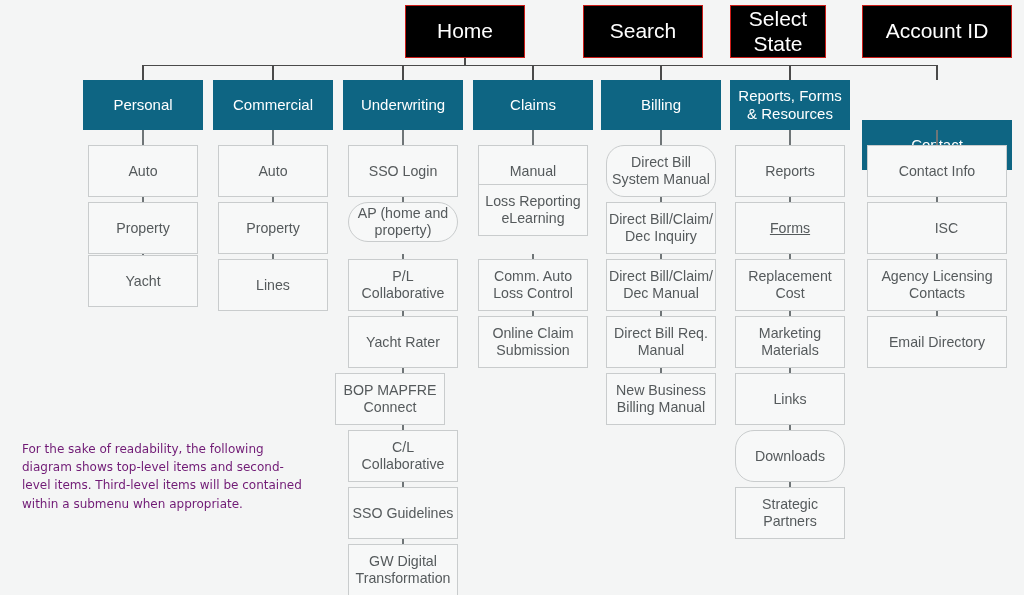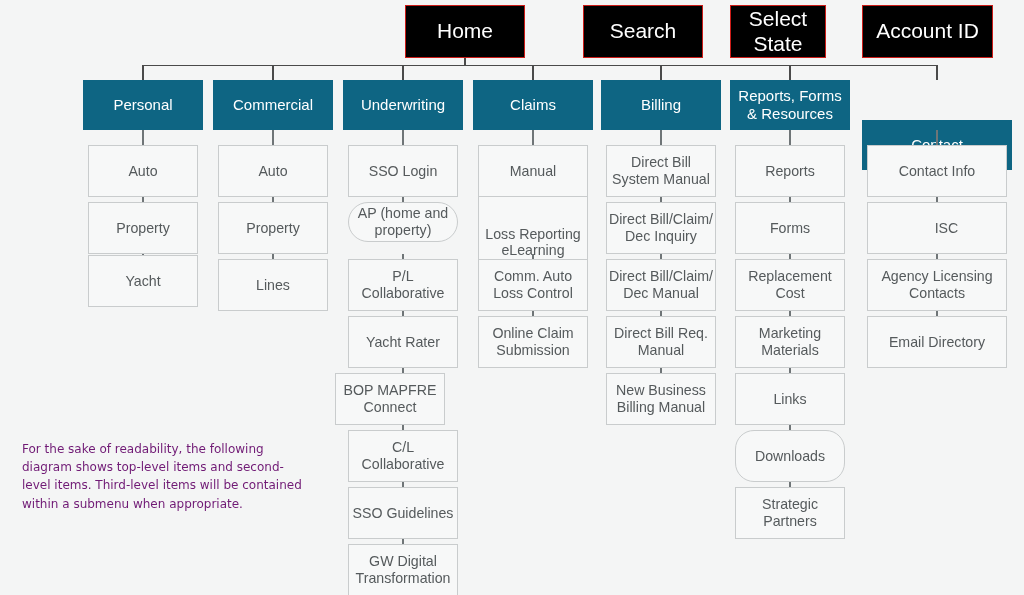--- a/index.html
+++ b/index.html
@@ -74,21 +74,21 @@
 </style>
 </head>
 <body>
 
 <div id="diagram">
     <div class="connector v" style="left: 464.3px; top: 58px; height: 7px;"></div>
     <div class="connector h" style="left: 143px; top: 65px; width: 794px;"></div>
     <div class="box red" style="left: 405px; top: 5px; width: 120px; height: 53px;"><span>Home</span></div>
     <div class="box red" style="left: 583px; top: 5px; width: 120px; height: 53px;"><span>Search</span></div>
     <div class="box red" style="left: 730px; top: 5px; width: 96px; height: 53px;"><span>Select State</span></div>
-    <div class="box red" style="left: 862px; top: 5px; width: 131px; height: 53px;"><span>Account ID</span></div>
+    <div class="box red" style="left: 862px; top: 5px; width: 150px; height: 53px;"><span>Account ID</span></div>
     <div class="connector v" style="left: 142.3px; top: 65px; height: 15px;"></div>
     <div class="box teal" style="left: 83px; top: 80px; width: 120px; height: 50px;"><span>Personal</span></div>
     <div class="leaf-link" style="left: 142.2px; top: 130px; height: 15px;"></div>
     <div class="box leaf" style="left: 88px; top: 145px; width: 110px; height: 52px;"><span>Auto</span></div>
     <div class="leaf-link" style="left: 142.2px; top: 197px; height: 5px;"></div>
     <div class="box leaf" style="left: 88px; top: 202px; width: 110px; height: 52px;"><span>Property</span></div>
     <div class="leaf-link" style="left: 142.2px; top: 254px; height: 5px;"></div>
     <div class="box leaf" style="left: 88px; top: 255px; width: 110px; height: 52px;"><span>Yacht</span></div>
     <div class="connector v" style="left: 272.3px; top: 65px; height: 15px;"></div>
     <div class="box teal" style="left: 213px; top: 80px; width: 120px; height: 50px;"><span>Commercial</span></div>
@@ -119,52 +119,52 @@
     <div class="leaf-link" style="left: 402.2px; top: 482px; height: 5px;"></div>
     <div class="box leaf" style="left: 348px; top: 487px; width: 110px; height: 52px;"><span>SSO Guidelines</span></div>
     <div class="leaf-link" style="left: 402.2px; top: 539px; height: 5px;"></div>
     <div class="box leaf" style="left: 348px; top: 544px; width: 110px; height: 52px;"><span>GW Digital
 Transformation</span></div>
     <div class="connector v" style="left: 532.3px; top: 65px; height: 15px;"></div>
     <div class="box teal" style="left: 473px; top: 80px; width: 120px; height: 50px;"><span>Claims</span></div>
     <div class="leaf-link" style="left: 532.2px; top: 130px; height: 15px;"></div>
     <div class="box leaf" style="left: 478px; top: 145px; width: 110px; height: 52px;"><span>Manual</span></div>
     <div class="leaf-link" style="left: 532.2px; top: 197px; height: 5px;"></div>
-    <div class="box leaf" style="left: 478px; top: 196px; width: 110px; height: 64px; align-items: flex-end;"><span>Loss Reporting
+    <div class="box leaf" style="left: 478px; top: 184px; width: 110px; height: 52px;"><span>Loss Reporting
 eLearning</span></div>
     <div class="leaf-link" style="left: 532.2px; top: 254px; height: 5px;"></div>
     <div class="box leaf" style="left: 478px; top: 259px; width: 110px; height: 52px;"><span>Comm. Auto
 Loss Control</span></div>
     <div class="leaf-link" style="left: 532.2px; top: 311px; height: 5px;"></div>
     <div class="box leaf" style="left: 478px; top: 316px; width: 110px; height: 52px;"><span>Online Claim
 Submission</span></div>
     <div class="connector v" style="left: 660.3px; top: 65px; height: 15px;"></div>
     <div class="box teal" style="left: 601px; top: 80px; width: 120px; height: 50px;"><span>Billing</span></div>
     <div class="leaf-link" style="left: 660.2px; top: 130px; height: 15px;"></div>
-    <div class="box leaf" style="left: 606px; top: 145px; width: 110px; height: 52px;"><span>Direct Bill
+    <div class="box leaf" style="left: 606px; top: 145px; width: 110px; height: 52px; border-radius: 18px;"><span>Direct Bill
 System Manual</span></div>
     <div class="leaf-link" style="left: 660.2px; top: 197px; height: 5px;"></div>
     <div class="box leaf" style="left: 606px; top: 202px; width: 110px; height: 52px;"><span>Direct Bill/Claim/
 Dec Inquiry</span></div>
     <div class="leaf-link" style="left: 660.2px; top: 254px; height: 5px;"></div>
     <div class="box leaf" style="left: 606px; top: 259px; width: 110px; height: 52px;"><span>Direct Bill/Claim/
 Dec Manual</span></div>
     <div class="leaf-link" style="left: 660.2px; top: 311px; height: 5px;"></div>
     <div class="box leaf" style="left: 606px; top: 316px; width: 110px; height: 52px;"><span>Direct Bill Req.
 Manual</span></div>
     <div class="leaf-link" style="left: 660.2px; top: 368px; height: 5px;"></div>
     <div class="box leaf" style="left: 606px; top: 373px; width: 110px; height: 52px;"><span>New Business
 Billing Manual</span></div>
     <div class="connector v" style="left: 789.3px; top: 65px; height: 15px;"></div>
     <div class="box teal" style="left: 730px; top: 80px; width: 120px; height: 50px;"><span>Reports, Forms
 &amp; Resources</span></div>
     <div class="leaf-link" style="left: 789.2px; top: 130px; height: 15px;"></div>
     <div class="box leaf" style="left: 735px; top: 145px; width: 110px; height: 52px;"><span>Reports</span></div>
     <div class="leaf-link" style="left: 789.2px; top: 197px; height: 5px;"></div>
-    <div class="box leaf" style="left: 735px; top: 202px; width: 110px; height: 52px;"><span>Forms</span></div>
+    <div class="box leaf" style="left: 735px; top: 202px; width: 110px; height: 52px; text-decoration: underline;"><span>Forms</span></div>
     <div class="leaf-link" style="left: 789.2px; top: 254px; height: 5px;"></div>
     <div class="box leaf" style="left: 735px; top: 259px; width: 110px; height: 52px;"><span>Replacement
 Cost</span></div>
     <div class="leaf-link" style="left: 789.2px; top: 311px; height: 5px;"></div>
     <div class="box leaf" style="left: 735px; top: 316px; width: 110px; height: 52px;"><span>Marketing
 Materials</span></div>
     <div class="leaf-link" style="left: 789.2px; top: 368px; height: 5px;"></div>
     <div class="box leaf" style="left: 735px; top: 373px; width: 110px; height: 52px;"><span>Links</span></div>
     <div class="leaf-link" style="left: 789.2px; top: 425px; height: 5px;"></div>
     <div class="box leaf" style="left: 735px; top: 430px; width: 110px; height: 52px; border-radius: 19px;"><span>Downloads</span></div>

